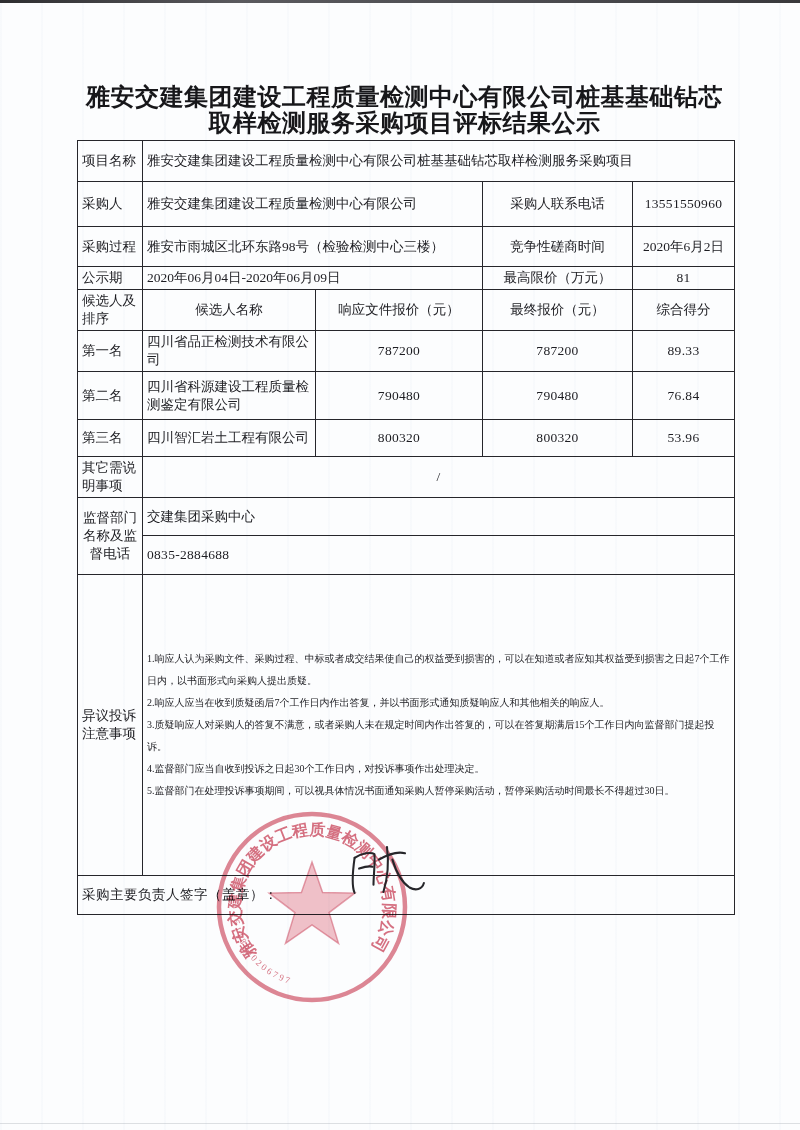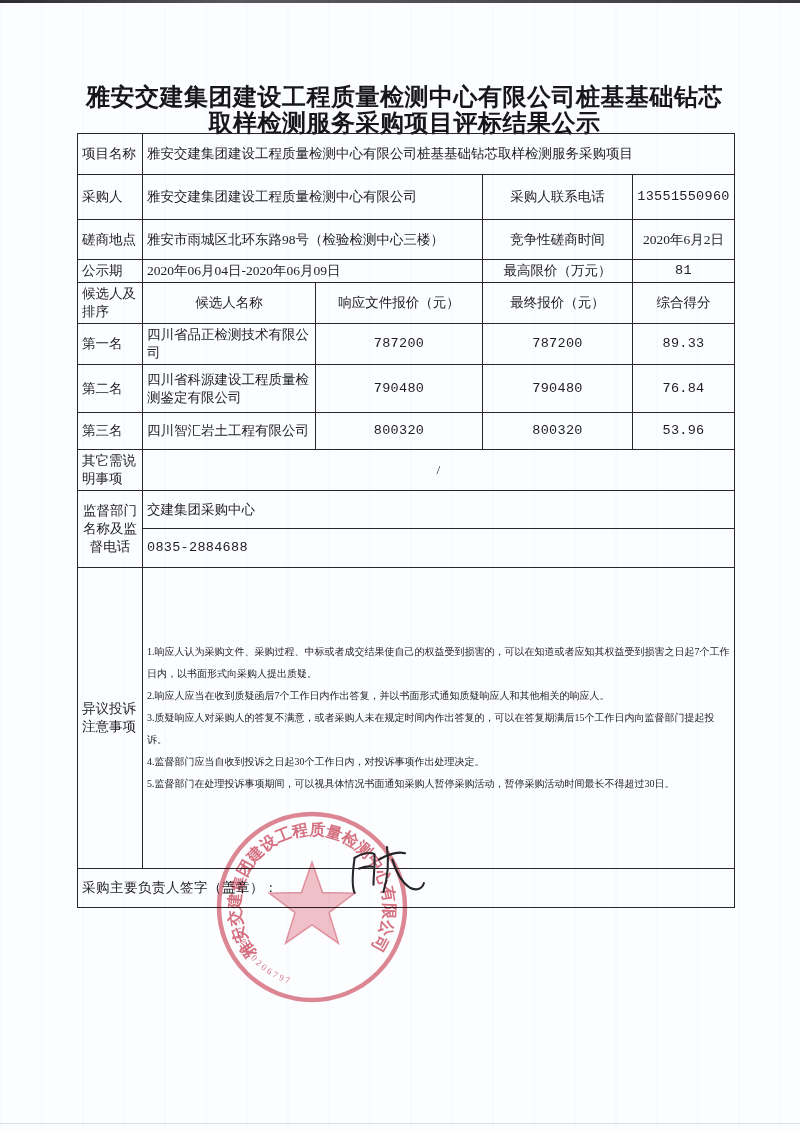--- a/index.html
+++ b/index.html
@@ -10,34 +10,34 @@
         color:#1d1d22;}
   .scan-top-edge{position:absolute;top:0;left:0;width:800px;height:3px;
         background:linear-gradient(90deg,#2e2e30,#5a5a5e 30%,#4a4a4e 70%,#39393c);}
   .scan-bottom-edge{position:absolute;left:0;bottom:6px;width:800px;height:1px;background:rgba(160,165,175,0.35);}
 
   .doc-title{position:absolute;top:84px;left:82px;width:645px;
         font-family:"Liberation Sans","DejaVu Sans",sans-serif;
         font-weight:700;font-size:24px;line-height:26px;letter-spacing:0.5px;
         text-align:center;color:#17171a;}
 
-  table.main{position:absolute;left:77px;top:133px;width:657px;
+  table.main{position:absolute;left:77px;top:140px;width:657px;
         border-collapse:collapse;table-layout:fixed;}
   table.main td{border:1.6px solid #26262b;font-size:13.5px;line-height:18px;
         vertical-align:middle;padding:2px 4px;color:#1d1d22;word-break:break-all;}
   td.lbl{padding-left:5px;padding-right:3px;}
   td.lbl-center{text-align:center;padding-left:2px;padding-right:2px;}
   td.val{padding-left:6px;}
   td.center{text-align:center;}
   td.name-cell{padding-left:5px;padding-right:13px;}
   td.indent{padding-left:140px;}
   .r1{height:41px}.r2{height:45px}.r3{height:40px}.r4{height:23px}.r5{height:33px}
   .r6{height:39px}.r7{height:48px}.r8{height:37px}.r9{height:38px}
   .r10a{height:38px}.r10b{height:39px}.r11{height:301px}.r12{height:39px}
-  .num{font-size:14px;letter-spacing:0.3px;font-family:Liberation Mono, monospace;}
+  .num{font-size:14px;letter-spacing:0.3px;}
   .slash{font-size:15px;}
   .objection-text{padding:0 6px 0 1px;}
   .objection-text div{margin:0;font-size:10px;line-height:22px;}
   .sig-label{font-size:14px;letter-spacing:0.5px;}
 
   .stamp{position:absolute;left:212px;top:807px;width:200px;height:200px;
         mix-blend-mode:multiply;opacity:0.92;z-index:5;}
   .signature{position:absolute;left:344px;top:838px;width:95px;height:72px;z-index:6;}
 </style>
 </head>
@@ -62,21 +62,21 @@
       <td class="lbl">项目名称</td>
       <td class="val" colspan="4">雅安交建集团建设工程质量检测中心有限公司桩基基础钻芯取样检测服务采购项目</td>
     </tr>
     <tr class="r2">
       <td class="lbl">采购人</td>
       <td class="val" colspan="2">雅安交建集团建设工程质量检测中心有限公司</td>
       <td class="center">采购人联系电话</td>
       <td class="center num">13551550960</td>
     </tr>
     <tr class="r3">
-      <td class="lbl">磋商地点</td>
+      <td class="lbl">采购过程</td>
       <td class="val" colspan="2">雅安市雨城区北环东路98号（检验检测中心三楼）</td>
       <td class="center">竞争性磋商时间</td>
       <td class="center">2020年6月2日</td>
     </tr>
     <tr class="r4">
       <td class="lbl">公示期</td>
       <td class="val" colspan="2">2020年06月04日-2020年06月09日</td>
       <td class="center">最高限价（万元）</td>
       <td class="center num">81</td>
     </tr>

